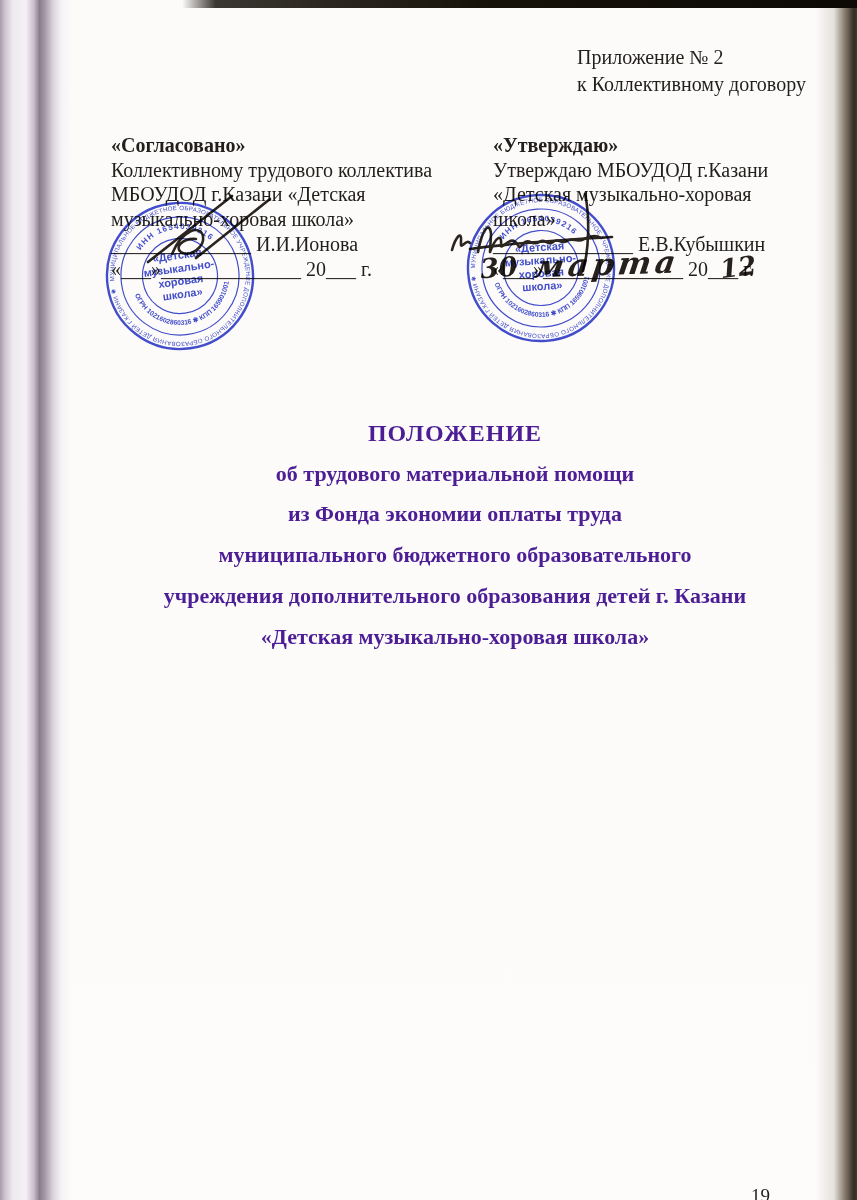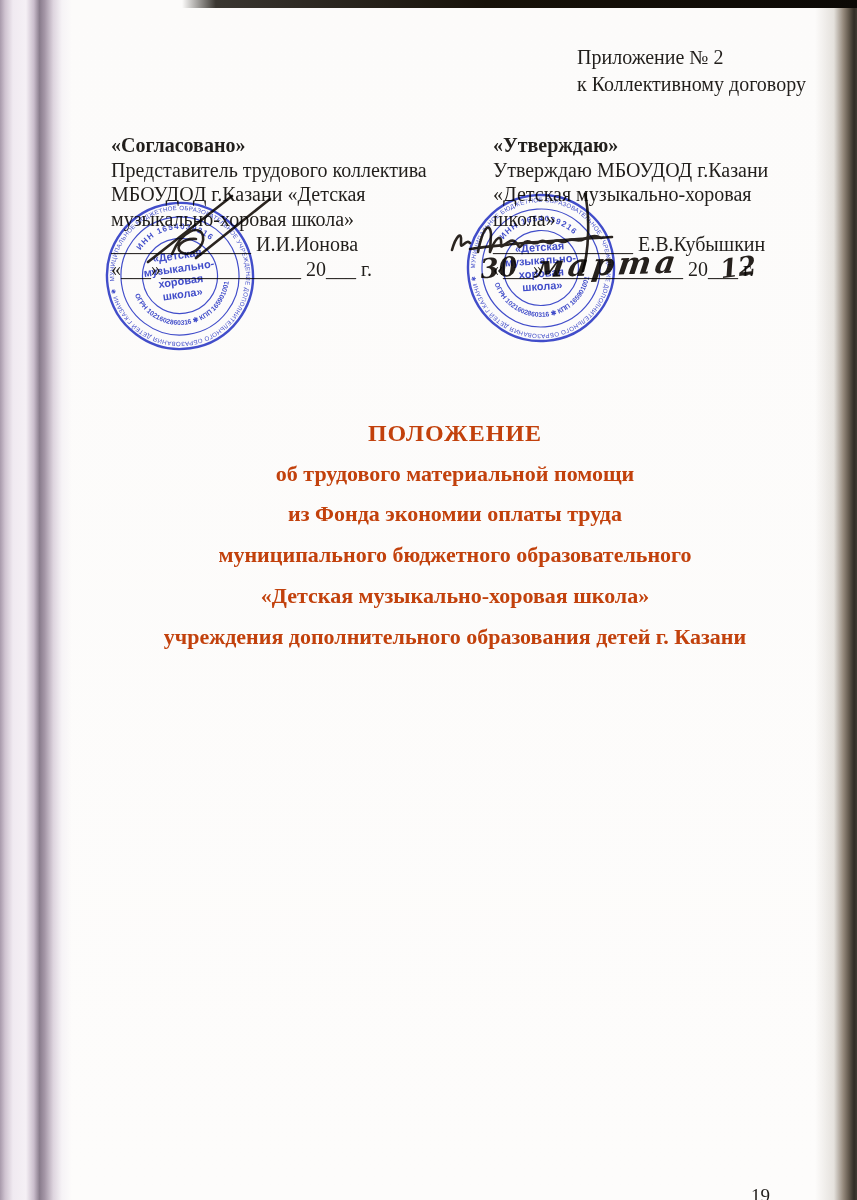--- a/index.html
+++ b/index.html
@@ -26,21 +26,21 @@
     background:linear-gradient(to right,rgba(24,20,14,0) 0%,rgba(24,20,14,0.85) 5%,#171209 45%,#0c0906 100%);
   }
   
   .appendix{position:absolute;left:577px;top:44px;font-size:20px;line-height:26.5px;z-index:1;}
   .col{position:absolute;top:133px;font-size:20px;line-height:24.7px;z-index:1;white-space:nowrap;}
   .col-agreed{left:111px;}
   .col-approved{left:477px;margin-left:16px;}
   .col .head{font-weight:bold;}
   .title-block{
     position:absolute;left:55px;top:413px;width:800px;text-align:center;
-    font-weight:bold;font-size:22px;line-height:40.7px;z-index:1;color:#c2410c;
+    font-weight:bold;font-size:22px;line-height:40.7px;z-index:1;color:#4c1d95;
   }
   .title-block .main{font-size:24px;letter-spacing:1px;}
   .page-number{position:absolute;left:751px;top:1185px;font-size:19px;z-index:1;}
   
   .stamp{position:absolute;z-index:2;mix-blend-mode:multiply;opacity:0.88;}
   .stamp circle{stroke:#2735c7;fill:none;}
   .stamp text{fill:#2735c7;font-family:"Liberation Sans",sans-serif;}
   .stamp .center-text text{font-weight:bold;}
   
   .ink-overlay{position:absolute;left:0;top:0;z-index:3;pointer-events:none;mix-blend-mode:multiply;}
@@ -60,21 +60,21 @@
 <div class="edge-right"></div>
 <div class="strip-top"></div>
 
 <div class="appendix">
   <div>Приложение № 2</div>
   <div>к Коллективному договору</div>
 </div>
 
 <div class="col col-agreed">
   <div class="head">«Согласовано»</div>
-  <div>Представитель трудового коллектива</div>
+  <div>Коллективному трудового коллектива</div>
   <div>МБОУДОД г.Казани «Детская</div>
   <div>музыкально-хоровая школа»</div>
   <div>______________ И.И.Ионова</div>
   <div>«___»______________ 20___ г.</div>
 </div>
 
 <div class="col col-approved">
   <div class="head">«Утверждаю»</div>
   <div>Утверждаю МБОУДОД г.Казани</div>
   <div>«Детская музыкально-хоровая</div>
@@ -151,17 +151,17 @@
 
 <span class="hw hw-day">30</span>
 <span class="hw hw-month">марта</span>
 <span class="hw hw-year">12</span>
 
 <div class="title-block">
   <div class="main">ПОЛОЖЕНИЕ</div>
   <div>об трудового материальной помощи</div>
   <div>из Фонда экономии оплаты труда</div>
   <div>муниципального бюджетного образовательного</div>
+  <div>учреждения дополнительного образования детей г. Казани</div>
   <div>«Детская музыкально-хоровая школа»</div>
-  <div>учреждения дополнительного образования детей г. Казани</div>
 </div>
 
 <div class="page-number">19</div>
 
 </body></html>

